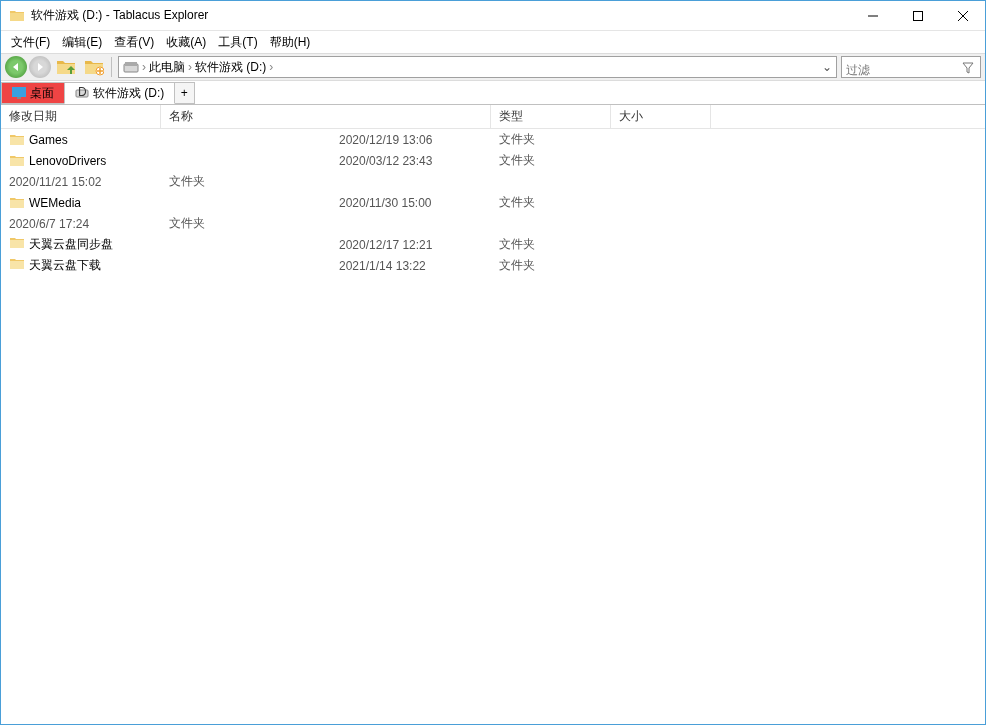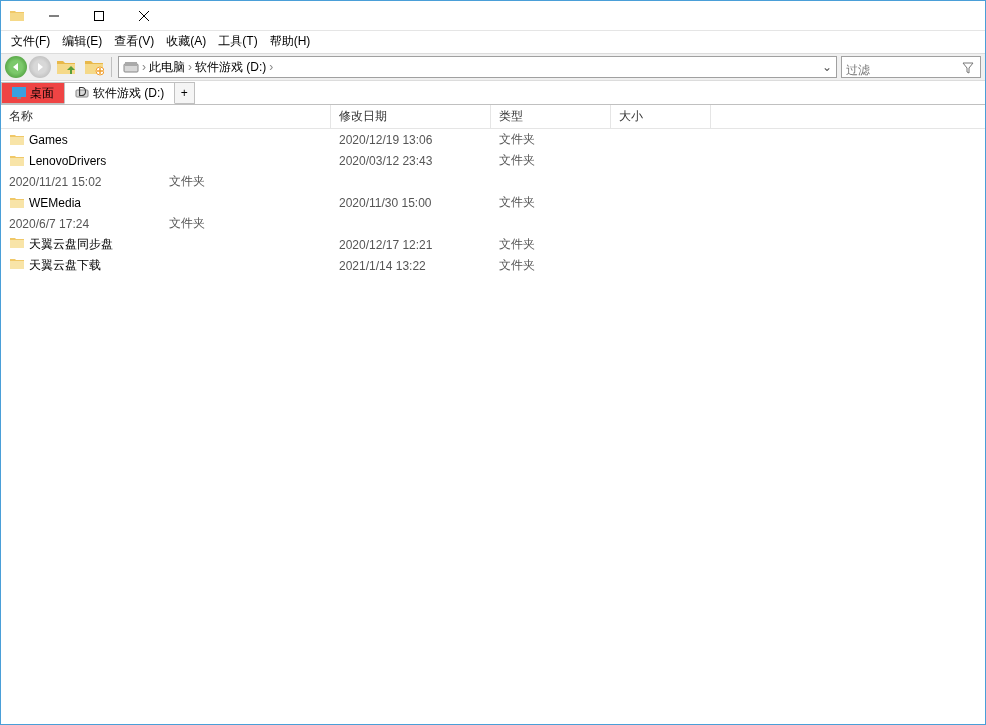--- a/index.html
+++ b/index.html
@@ -2,21 +2,21 @@
 <html><head>
 <meta charset="utf-8">
 <style>
 * { margin: 0; padding: 0; box-sizing: border-box; font-family: "Microsoft YaHei", "Segoe UI", sans-serif; font-size: 12px; }
 body { width: 986px; height: 725px; background: #fff; border: 1px solid #4a9fd8; display: flex; flex-direction: column; }
 .titlebar { height: 30px; background: #fff; display: flex; align-items: center; padding: 0 0 0 8px; border-bottom: 1px solid #e5e5e5; }
 .titlebar-icon { width: 16px; height: 16px; margin-right: 6px; }
 .titlebar-title { flex: 1; color: #000; }
 .titlebar-controls { display: flex; }
 .titlebar-btn { width: 45px; height: 29px; display: flex; align-items: center; justify-content: center; cursor: pointer; }
-.menubar { height: 22px; background: #fff; display: flex; padding: 0 4px; }
+.menubar { height: 22px; background: #fff; display: flex; align-items: center; padding: 0 4px; }
 .menu-item { padding: 2px 6px; cursor: pointer; }
 .toolbar { height: 28px; background: #f0f0f0; display: flex; align-items: center; padding: 0 4px; gap: 2px; border-top: 1px solid #dcdcdc; border-bottom: 1px solid #dcdcdc; }
 .nav-btn { width: 22px; height: 22px; display: flex; align-items: center; justify-content: center; cursor: pointer; }
 .nav-btn.back { background: radial-gradient(circle, #7cc96b 40%, #3a8a29 100%); border-radius: 50%; }
 .nav-btn.forward { background: radial-gradient(circle, #d8d8d8 40%, #b0b0b0 100%); border-radius: 50%; }
 .up-btn { width: 26px; height: 22px; display: flex; align-items: center; justify-content: center; cursor: pointer; }
 .folder-svg { width: 20px; height: 18px; }
 .addressbar { flex: 1; height: 22px; border: 1px solid #a0a0a0; background: #fff; display: flex; align-items: center; padding: 0 4px; margin: 0 2px; }
 .addr-drive-icon { width: 16px; height: 14px; margin-right: 2px; }
 .addr-seg { padding: 0 2px; }
@@ -46,20 +46,21 @@
 .folder-icon-small { width: 16px; height: 14px; flex-shrink: 0; }
 </style>
 </head>
 <body>
 
 <div class="titlebar">
   <svg class="titlebar-icon" viewBox="0 0 16 16">
       <path fill="#f0c868" d="M1 3h5l1 1h8v9H1z"></path>
       <path fill="#f5d989" d="M1 5h14v8H1z"></path>
     </svg>
+  <span class="titlebar-title">软件游戏 (D:) - Tablacus Explorer</span>
   <div class="titlebar-controls">
     <div class="titlebar-btn">
         <svg width="10" height="10" viewBox="0 0 10 10">
           <path stroke="#000" d="M0 5h10"></path>
         </svg>
       </div>
     <div class="titlebar-btn">
         <svg width="10" height="10" viewBox="0 0 10 10">
           <rect x="0.5" y="0.5" width="9" height="9" fill="none" stroke="#000"></rect>
         </svg>
@@ -141,22 +142,22 @@
         <rect x="1" y="3" width="12" height="7" rx="1" fill="#d8d8d8" stroke="#888"></rect>
         <text x="3" y="9" font-size="7" fill="#333">D</text>
       </svg>
       <span>软件游戏 (D:)</span>
     </div>
     <div class="tab-add">+</div>
   </div>
 
 <div class="listview">
   <div class="list-header">
+    <div class="list-header-col col-date">修改日期</div>
     <div class="list-header-col col-name">名称</div>
-    <div class="list-header-col col-date">修改日期</div>
     <div class="list-header-col col-type">类型</div>
     <div class="list-header-col col-size">大小</div>
   </div>
   <div id="rows">
       <div class="list-row">
         <div class="list-cell cell-name">
           <svg class="folder-icon-small" viewBox="0 0 16 14">
             <path fill="#f0c868" d="M1 2h5l1 1h8v9H1z"></path>
             <path fill="#f8e4a8" d="M1 4h14v8H1z"></path>
           </svg>

